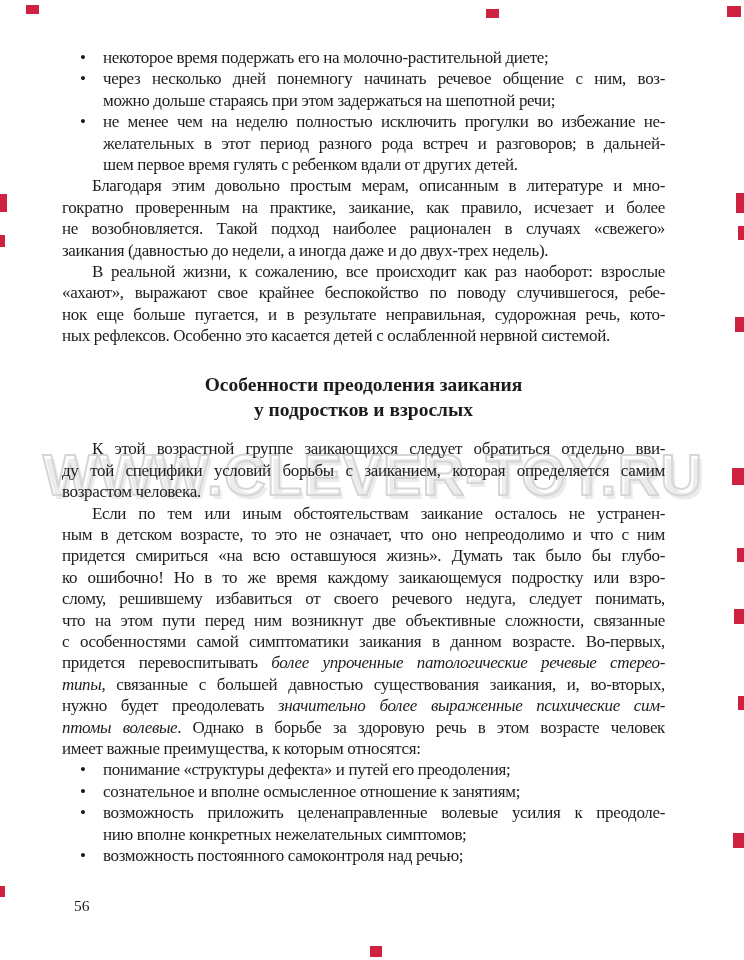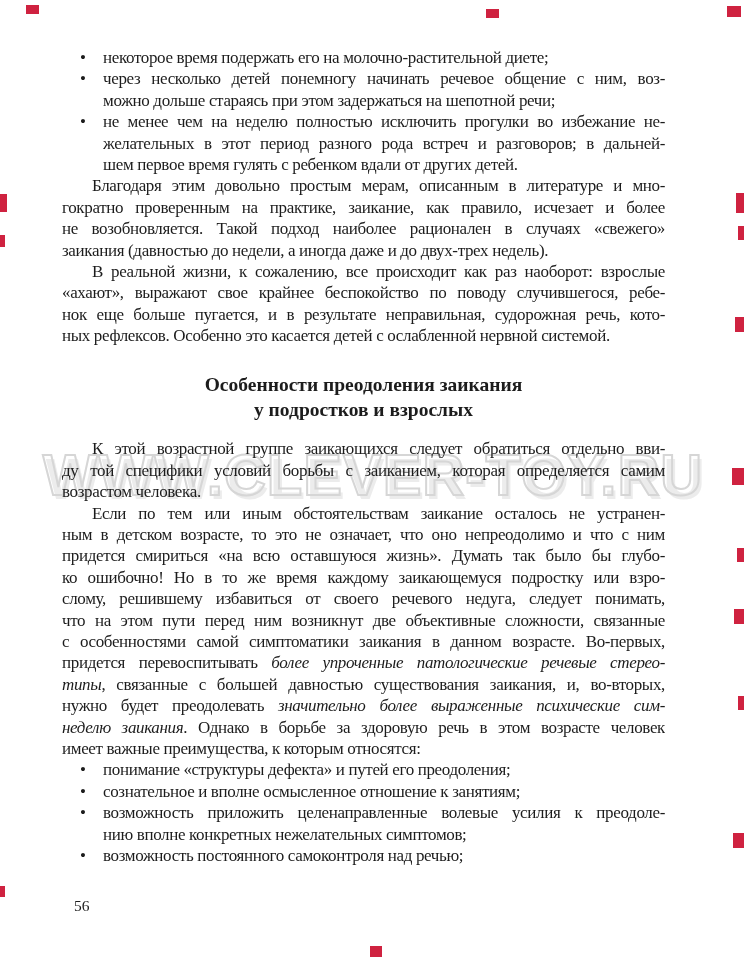--- a/index.html
+++ b/index.html
@@ -48,21 +48,21 @@
 <div id="page">
   <div id="watermark" style="-webkit-text-stroke: 2px rgb(214, 214, 214);">WWW.CLEVER-TOY.RU</div>
   <div id="text-flow">
       <div class="bullet-list">
         <div class="bullet">
           <span class="marker">•</span>
           <div class="line last">некоторое время подержать его на молочно-растительной диете;</div>
         </div>
         <div class="bullet">
           <span class="marker">•</span>
-          <div class="line">через несколько детей понемногу начинать речевое общение с ним, воз-</div>
+          <div class="line">через несколько дней понемногу начинать речевое общение с ним, воз-</div>
           <div class="line last">можно дольше стараясь при этом задержаться на шепотной речи;</div>
         </div>
         <div class="bullet">
           <span class="marker">•</span>
           <div class="line">не менее чем на неделю полностью исключить прогулки во избежание не-</div>
           <div class="line">желательных в этот период разного рода встреч и разговоров; в дальней-</div>
           <div class="line last">шем первое время гулять с ребенком вдали от других детей.</div>
         </div>
       </div>
       <div class="para">
@@ -90,21 +90,21 @@
         <div class="line indent">Если по тем или иным обстоятельствам заикание осталось не устранен-</div>
         <div class="line">ным в детском возрасте, то это не означает, что оно непреодолимо и что с ним</div>
         <div class="line">придется смириться «на всю оставшуюся жизнь». Думать так было бы глубо-</div>
         <div class="line">ко ошибочно! Но в то же время каждому заикающемуся подростку или взро-</div>
         <div class="line">слому, решившему избавиться от своего речевого недуга, следует понимать,</div>
         <div class="line">что на этом пути перед ним возникнут две объективные сложности, связанные</div>
         <div class="line">с особенностями самой симптоматики заикания в данном возрасте. Во-первых,</div>
         <div class="line"><span>придется перевоспитывать </span><em>более упроченные патологические речевые стерео-</em></div>
         <div class="line"><em>типы</em><span>, связанные с большей давностью существования заикания, и, во-вторых,</span></div>
         <div class="line"><span>нужно будет преодолевать </span><em>значительно более выраженные психические сим-</em></div>
-        <div class="line"><em>неделю заикания</em><span>. Однако в борьбе за здоровую речь в этом возрасте человек</span></div>
+        <div class="line"><em>птомы волевые</em><span>. Однако в борьбе за здоровую речь в этом возрасте человек</span></div>
         <div class="line last">имеет важные преимущества, к которым относятся:</div>
       </div>
       <div class="bullet-list">
         <div class="bullet">
           <span class="marker">•</span>
           <div class="line last">понимание «структуры дефекта» и путей его преодоления;</div>
         </div>
         <div class="bullet">
           <span class="marker">•</span>
           <div class="line last">сознательное и вполне осмысленное отношение к занятиям;</div>

